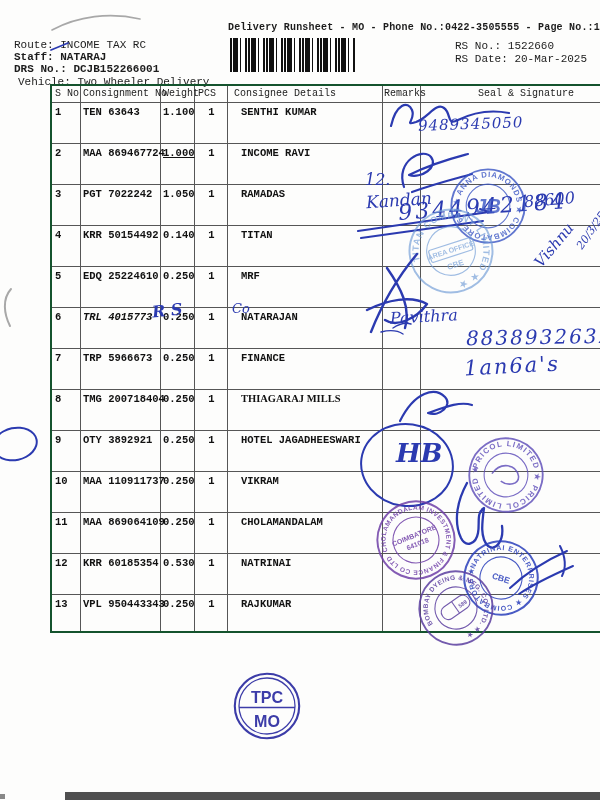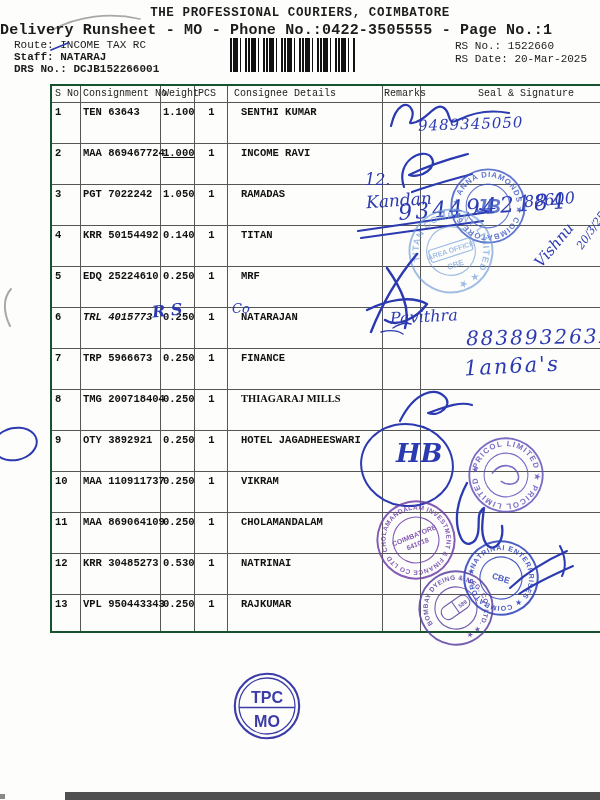--- a/index.html
+++ b/index.html
@@ -1,20 +1,20 @@
 <!DOCTYPE html>
 <html><head>
 <meta charset="utf-8">
 <style>
   html,body{margin:0;padding:0;background:#e8e8e8;}
   .page{position:relative;width:600px;height:800px;background:#fdfdfc;overflow:hidden;
         font-family:"Liberation Mono","DejaVu Sans Mono",monospace;color:#1c1c1c;}
   .abs{position:absolute;}
   .doc-title{top:6px;left:0;width:600px;text-align:center;font-weight:bold;font-size:12.5px;letter-spacing:.6px;}
-  .doc-sub{top:22px;left:0;width:600px;text-align:left;font-weight:bold;font-size:15px;letter-spacing:.2px;}
+  .doc-sub{top:22px;left:0;width:600px;text-align:right;font-weight:bold;font-size:10px;letter-spacing:.2px;}
   .meta{font-size:11px;white-space:pre;}
   .bold{font-weight:bold;}
   .barcode{left:230px;top:38px;width:125px;height:34px;
     background:repeating-linear-gradient(90deg,#111 0 2px,#fff 2px 3px,#111 3px 8px,#fff 8px 10px,#111 10px 11px,#fff 11px 15px,#111 15px 17px,#fff 17px 18px);}
   
   .tbl{left:10px;top:84px;width:580px;height:549px;border:2px solid #14532d;box-sizing:border-box;margin-left:40px;}
   .vline{position:absolute;top:0;bottom:0;width:1px;background:#565656;}
   .hline{position:absolute;left:0;right:0;height:1px;background:#565656;}
   .cell{position:absolute;font-size:10.5px;white-space:nowrap;overflow:visible;}
   .hdr{font-size:10px;font-weight:normal;color:#222;}
@@ -35,29 +35,29 @@
 
   <svg class="ink-svg gray" style="left:48px;top:8px" width="100" height="26">
     <path d="M4,22 C30,8 62,4 92,11" stroke-width="1.6"></path>
   </svg>
   <svg class="ink-svg gray" style="left:0;top:286px" width="16" height="44">
     <path d="M11,3 C2,13 4,28 10,40" stroke-width="2"></path>
   </svg>
   <div class="abs artifact" style="left:65px;top:792px;width:535px;height:8px"></div>
   <div class="abs artifact" style="left:0;top:794px;width:5px;height:5px;background:#888"></div>
 
-  <div class="abs doc-title">THE PROFESSIONAL COURIERS, COIMBATORE</div>
   <div class="abs doc-sub">Delivery Runsheet - MO - Phone No.:0422-3505555 - Page No.:1</div>
 
   <div class="abs meta" style="left:14px;top:39px"><span>Route:</span> <span>INCOME TAX RC</span></div>
   <svg class="ink-svg" style="left:49px;top:40px" width="22" height="12">
       <path d="M2,10 L19,3" stroke-width="1.8" stroke="#1e2a66"></path>
     </svg>
   <div class="abs meta bold" style="left:14px;top:51px"><span>Staff:</span> <span>NATARAJ</span></div>
   <div class="abs meta bold" style="left:14px;top:63px"><span>DRS No.:</span> <span>DCJB152266001</span></div>
+  <div class="abs meta" style="left:18px;top:76px"><span>Vehicle:</span> <span>Two Wheeler Delivery</span></div>
 
   <div class="abs barcode"></div>
 
   <div class="abs meta" style="left:455px;top:40px"><span>RS No.:</span> <span>1522660</span></div>
   <div class="abs meta" style="left:455px;top:53px"><span>RS Date:</span> <span>20-Mar-2025</span></div>
 
   <div class="abs tbl" id="tbl">
       <div class="vline" style="left: 28px;"></div>
       <div class="vline" style="left: 108px;"></div>
       <div class="vline" style="left: 142px;"></div>
@@ -143,21 +143,21 @@
       <div class="cell datacell" style="left: 332px; top: 389px;"></div>
       <div class="hline" style="top: 426px;"></div>
       <div class="cell datacell" style="left: 3px; top: 430px;">11</div>
       <div class="cell datacell" style="left: 31px; top: 430px;">MAA 869064109</div>
       <div class="cell datacell" style="left: 111px; top: 430px;">0.250</div>
       <div class="cell datacell" style="left: 146px; top: 430px; width: 27px; text-align: center;">1</div>
       <div class="cell datacell" style="left: 189px; top: 430px; text-align: center;">CHOLAMANDALAM</div>
       <div class="cell datacell" style="left: 332px; top: 430px;"></div>
       <div class="hline" style="top: 467px;"></div>
       <div class="cell datacell" style="left: 3px; top: 471px;">12</div>
-      <div class="cell datacell" style="left: 31px; top: 471px;">KRR 30485273</div>
+      <div class="cell datacell" style="left: 31px; top: 471px;">KRR 60185354</div>
       <div class="cell datacell" style="left: 111px; top: 471px;">0.530</div>
       <div class="cell datacell" style="left: 146px; top: 471px; width: 27px; text-align: center;">1</div>
       <div class="cell datacell" style="left: 189px; top: 471px;">NATRINAI</div>
       <div class="cell datacell" style="left: 332px; top: 471px;"></div>
       <div class="hline" style="top: 508px;"></div>
       <div class="cell datacell" style="left: 3px; top: 512px;">13</div>
       <div class="cell datacell" style="left: 31px; top: 512px;">VPL 950443343</div>
       <div class="cell datacell" style="left: 111px; top: 512px;">0.250</div>
       <div class="cell datacell" style="left: 146px; top: 512px; width: 27px; text-align: center;">1</div>
       <div class="cell datacell" style="left: 189px; top: 512px;">RAJKUMAR</div>

